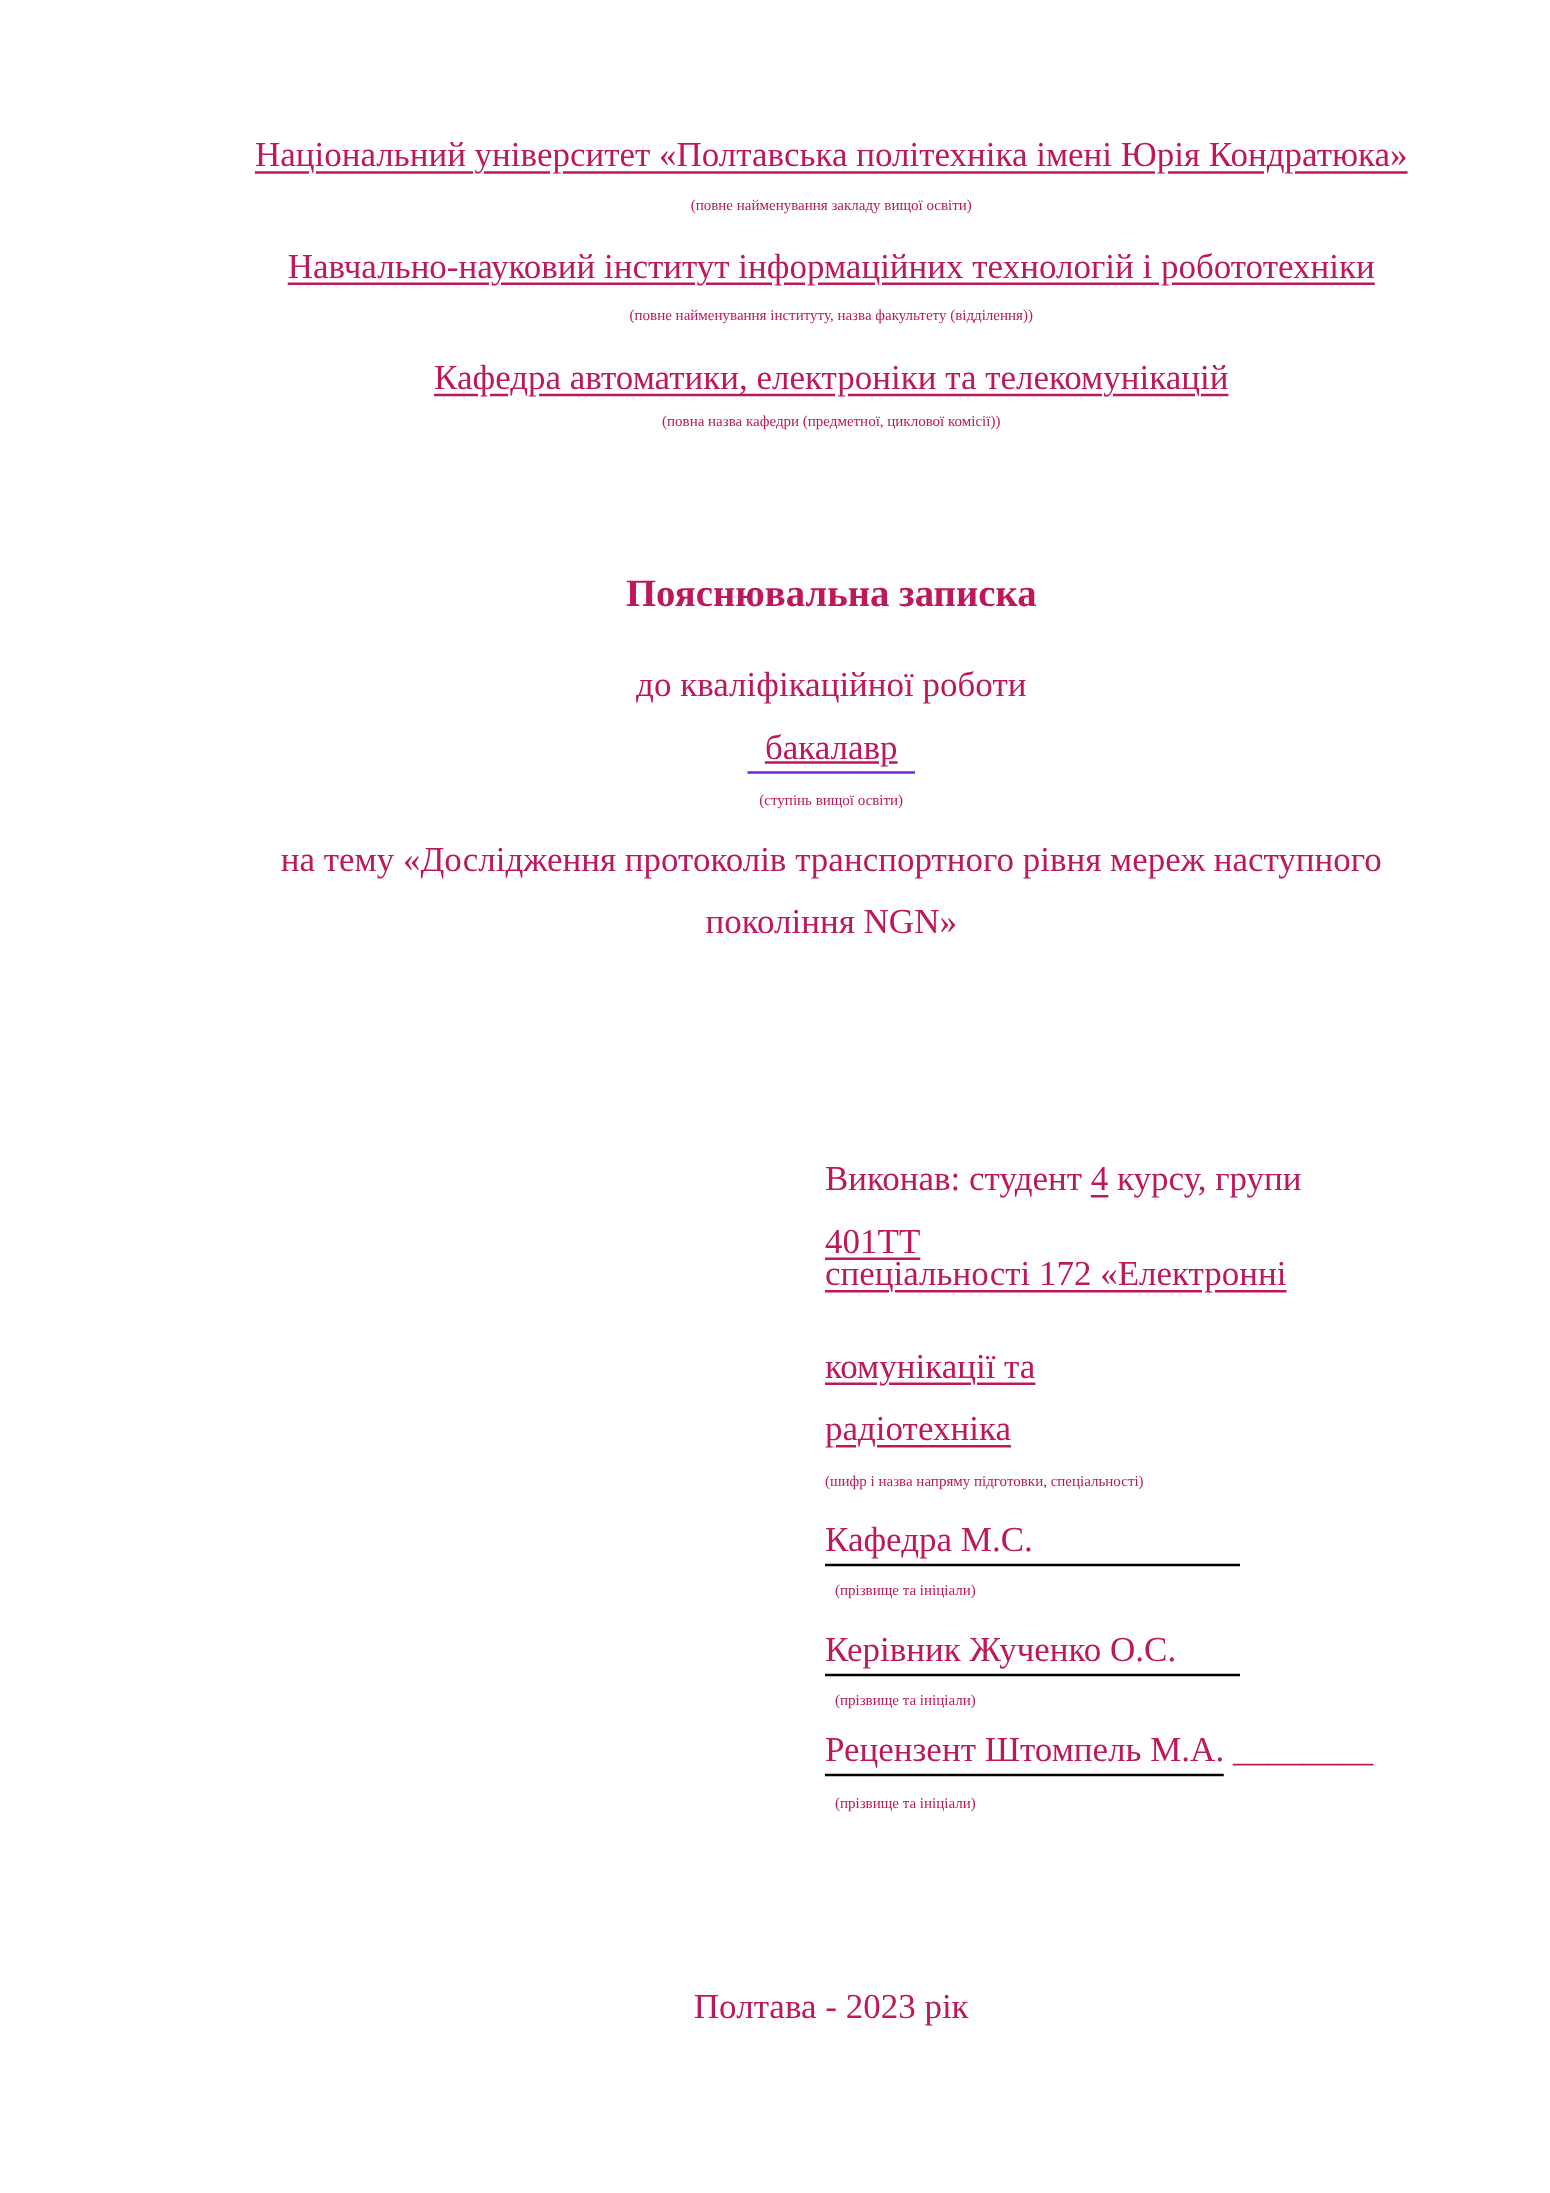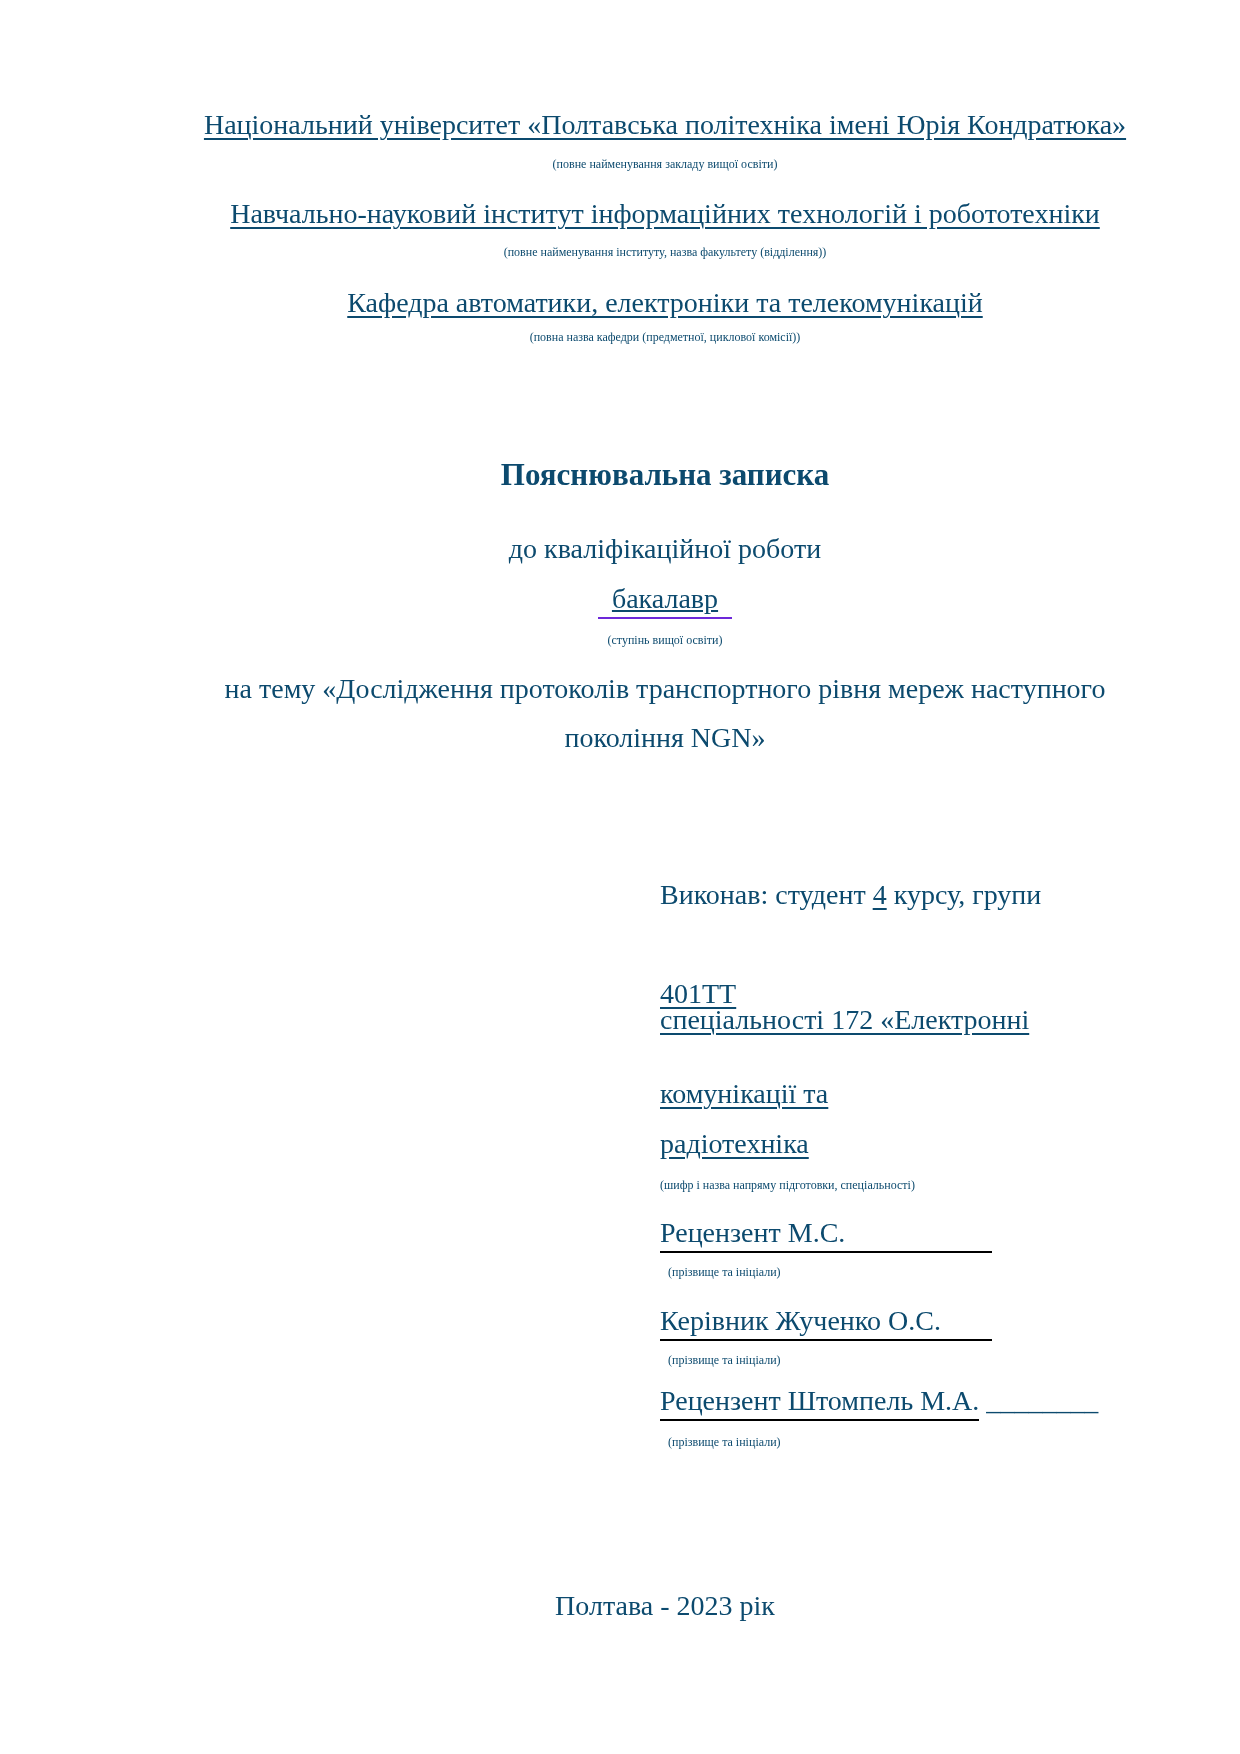--- a/index.html
+++ b/index.html
@@ -5,21 +5,21 @@
   html, body {
     margin: 0;
     padding: 0;
     background: #ffffff;
   }
   .page {
     position: relative;
     width: 1240px;
     height: 1754px;
     background: #ffffff;
-    color: #0c4a6e;
+    color: #be185d;
     font-family: "Liberation Serif", "DejaVu Serif", serif;
     overflow: hidden;
   }
   .line {
     position: absolute;
     white-space: nowrap;
   }
   
   .centered {
     left: 180px;
@@ -91,31 +91,31 @@
 
   <div class="line centered doc-title" style="top:458px">Пояснювальна записка</div>
   <div class="line centered main-text" style="top:533px">до кваліфікаційної роботи</div>
 
   <div class="line centered main-text" style="top:583px"><span class="degree-pill">бакалавр</span></div>
   <div class="line centered small-text" style="top:634px">(ступінь вищої освіти)</div>
 
   <div class="line centered main-text" style="top:673px">на тему «Дослідження протоколів транспортного рівня мереж наступного</div>
   <div class="line centered main-text" style="top:722px">покоління NGN»</div>
 
-  <div class="line right-block-line main-text" style="top:879px"><span>Виконав: студент </span><span class="u-inline">4</span><span> курсу, групи</span></div>
+  <div class="line right-block-line main-text" style="top:928px"><span>Виконав: студент </span><span class="u-inline">4</span><span> курсу, групи</span></div>
 
   <div class="line right-block-line main-text underlined" style="top:978px">401ТТ</div>
 
   <div class="line right-block-line main-text underlined" style="top:1004px">спеціальності 172 «Електронні</div>
   <div class="line right-block-line main-text underlined" style="top:1078px">комунікації та</div>
   <div class="line right-block-line main-text underlined" style="top:1128px">радіотехніка</div>
 
   <div class="line right-block-line small-text" style="top:1179px">(шифр і назва напряму підготовки, спеціальності)</div>
 
-  <div class="line right-block-line main-text" style="top:1217px"><span class="sig-underline">Рецензент М.С.</span><span class="sig-tail"></span></div>
+  <div class="line right-block-line main-text" style="top:1217px"><span class="sig-underline">Кафедра М.С.</span><span class="sig-tail"></span></div>
   <div class="line right-block-line small-text caption-indent" style="top:1266px">(прізвище та ініціали)</div>
 
   <div class="line right-block-line main-text" style="top:1305px"><span class="sig-underline">Керівник Жученко О.С.</span><span class="sig-tail"></span></div>
   <div class="line right-block-line small-text caption-indent" style="top:1354px">(прізвище та ініціали)</div>
 
   <div class="line right-block-line main-text" style="top:1385px"><span class="sig-underline no-pad">Рецензент Штомпель М.А.</span><span class="sig-tail"> ________</span></div>
   <div class="line right-block-line small-text caption-indent" style="top:1436px">(прізвище та ініціали)</div>
 
   <div class="line centered main-text" style="top:1590px">Полтава - 2023 рік</div>
 

